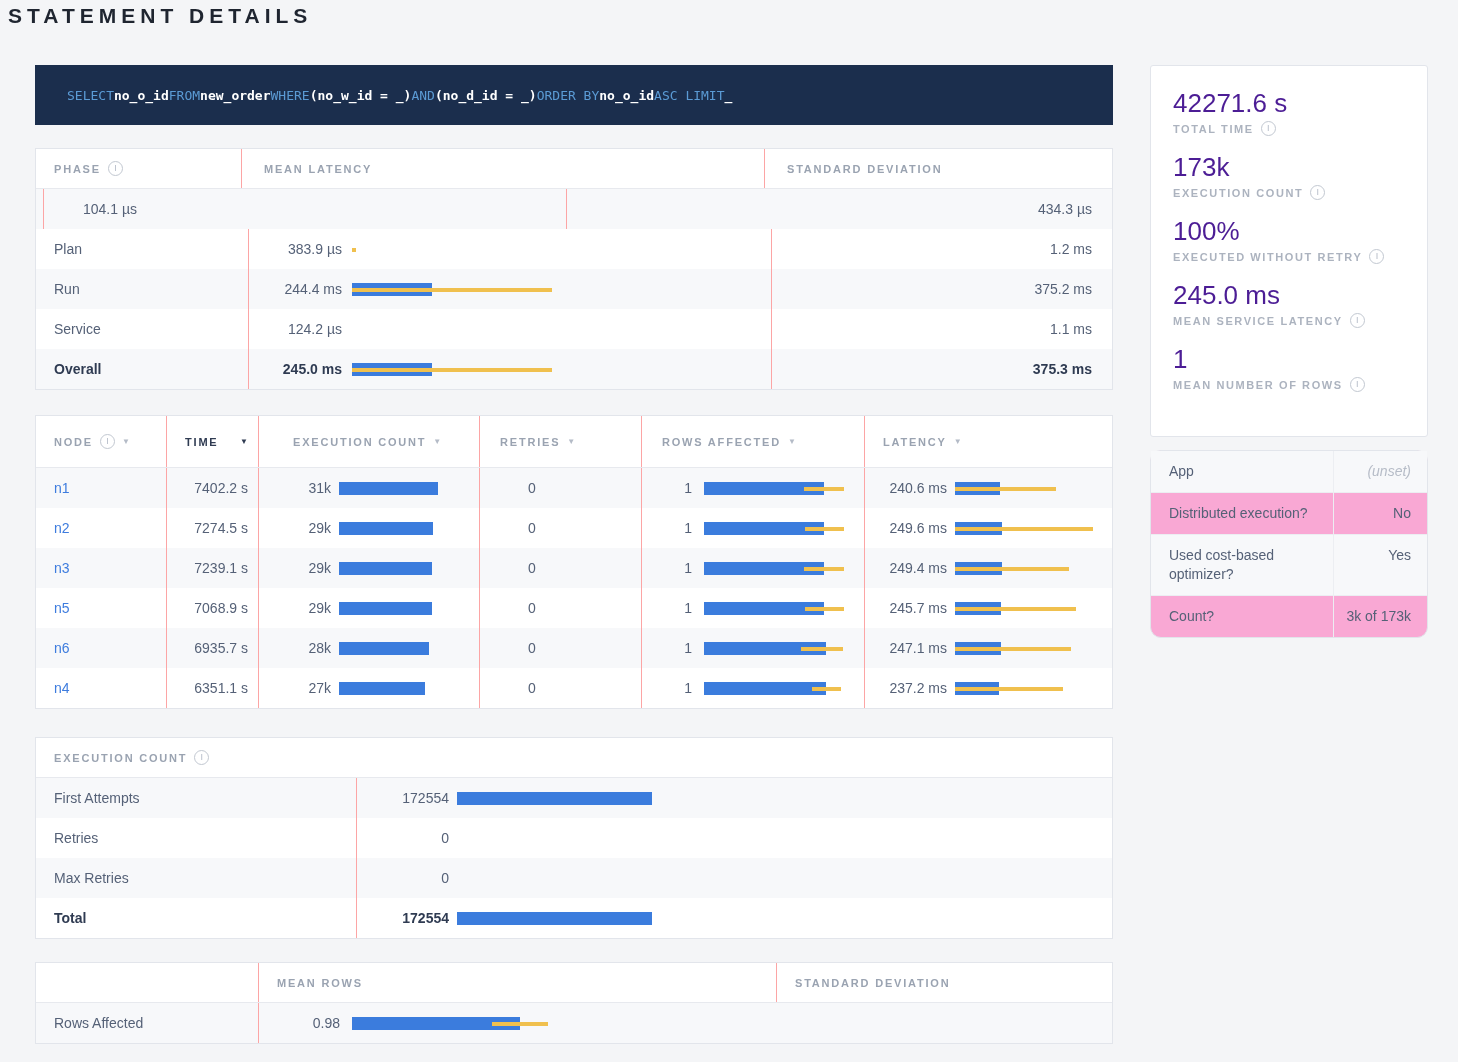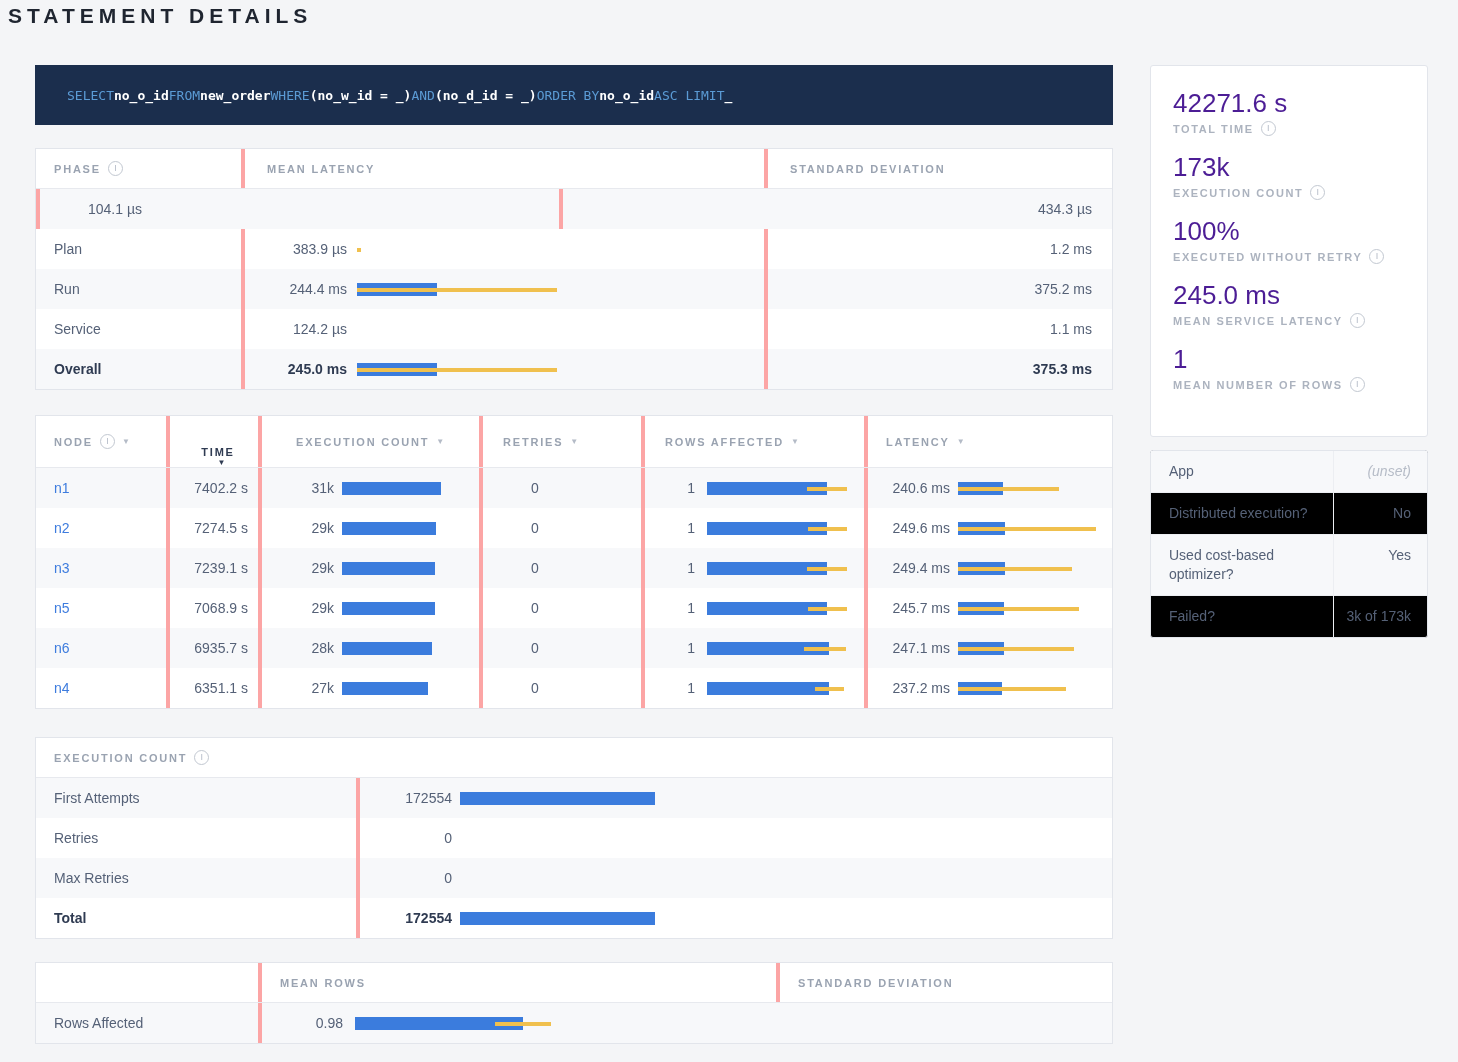--- a/index.html
+++ b/index.html
@@ -17,53 +17,53 @@
 
   
   .tbl{background:#fff;border:1px solid #e2e5eb;box-sizing:border-box;}
   .thead{display:flex;height:40px;align-items:center;font-size:11px;font-weight:700;letter-spacing:1.8px;
          color:#9aa3b1;text-transform:uppercase;border-bottom:1px solid #e7e9ee;box-sizing:border-box;}
   .thead .hcell{display:flex;align-items:center;height:100%;box-sizing:border-box;}
   .trow{display:flex;height:40px;align-items:center;font-size:14px;box-sizing:border-box;}
   .trow.alt{background:#f7f8fa;}
   .trow.strong{color:#2f3b52;font-weight:600;}
   .cell{display:flex;align-items:center;height:100%;box-sizing:border-box;}
-  .bl{border-left:4px solid #fca5a5;}
+  .bl{border-left:1px solid #fca5a5;}
   .val{text-align:right;display:inline-block;}
 
   
   .bar{position:relative;height:13px;flex:0 0 auto;width:210px;}
   .bar i{display:block;position:absolute;}
   .bar .bbar{left:0;top:0;height:13px;background:#3b7cdd;}
   .bar .ybar{top:5px;height:4px;background:#f0c04e;}
 
   
   .info{display:inline-block;width:13px;height:13px;border:1px solid #c2c8d1;border-radius:50%;font-size:9px;
         line-height:13px;text-align:center;color:#b4bbc7;font-style:normal;margin-left:7px;flex:0 0 auto;
         letter-spacing:0;font-weight:400;background:transparent;}
   .caret{font-size:8px;color:#b4bbc7;margin-left:7px;letter-spacing:0;}
   .caret.active{color:#2f3b52;}
 
   
   .phase-tbl{margin-top:23px;}
   .pt-c1{width:205px;padding-left:18px;}
   .pt-c2{width:523px;}
-  .pt-c2.body{padding-left:14px;}
+  .pt-c2.body{padding-left:5px;margin-left:7px;}
   .pt-val{width:88px;}
   .pt-bar{margin-left:10px;}
   .pt-c3{flex:1;justify-content:flex-end;padding-right:20px;}
   .thead .pt-c2{padding-left:22px;}
   .thead .pt-c3{justify-content:flex-start;padding-left:22px;}
 
   
   .node-tbl{margin-top:25px;}
   .node-tbl .thead{height:52px;}
   .nt-node{width:130px;padding-left:18px;}
   .nt-time{width:92px;justify-content:flex-end;padding-right:10px;}
-  .thead .nt-time{justify-content:flex-end;padding-left:18px;flex-direction:column;}
+  .thead .nt-time{justify-content:space-between;padding-left:18px;}
   .nt-exec{width:221px;}
   .thead .nt-exec{padding-left:34px;}
   .nt-exec .val{width:72px;}
   .nt-exec .bar{margin-left:8px;width:110px;}
   .nt-retries{width:162px;}
   .thead .nt-retries{padding-left:20px;}
   .nt-retries .val{padding-left:48px;text-align:left;}
   .nt-rows{width:223px;}
   .thead .nt-rows{padding-left:20px;}
   .nt-rows .val{width:50px;}
@@ -92,21 +92,21 @@
   .rt-std{flex:1;justify-content:flex-end;padding-right:20px;}
   .thead .rt-std{justify-content:flex-start;padding-left:18px;}
 
   
   .stats-card{background:#fff;border:1px solid #e2e5eb;border-radius:3px;box-sizing:border-box;height:372px;
               padding:22px 16px 0 22px;}
   .stat{margin-bottom:16px;}
   .stat-num{font-size:26px;color:#4c1d95;line-height:30px;font-weight:400;}
   .stat-label{margin-top:3px;font-size:11px;font-weight:700;letter-spacing:1.6px;color:#acb3bf;
               text-transform:uppercase;display:flex;align-items:center;}
-  .app-tbl{margin-top:13px;background:#000000;border:1px solid #e2e5eb;border-radius:3px;box-sizing:border-box;}
+  .app-tbl{margin-top:13px;background:#f9a8d4;border:1px solid #e2e5eb;border-radius:11px;box-sizing:border-box;}
   .app-row{display:flex;font-size:14px;border-top:1px solid #eceef2;box-sizing:border-box;}
   .app-row:first-child{border-top:none;}
   .app-row.alt{background:#f7f8fa;}
   .app-label{width:182px;padding:11px 10px 11px 18px;box-sizing:border-box;line-height:19px;}
   .app-value{flex:1;border-left:1px solid #eceef2;padding:11px 16px 11px 6px;box-sizing:border-box;
              text-align:right;line-height:19px;}
   .app-value.unset{font-style:italic;color:#b6bcc7;}
 </style>
 </head>
 <body>
@@ -515,19 +515,19 @@
       </div>
       <div class="app-row">
         <div class="app-label">Distributed execution?</div>
         <div class="app-value">No</div>
       </div>
       <div class="app-row alt">
         <div class="app-label">Used cost-based optimizer?</div>
         <div class="app-value">Yes</div>
       </div>
       <div class="app-row">
-        <div class="app-label">Failed?</div>
+        <div class="app-label">Count?</div>
         <div class="app-value">3k of 173k</div>
       </div>
     </div>
   </div>
 
 </div>
 
 </body></html>

